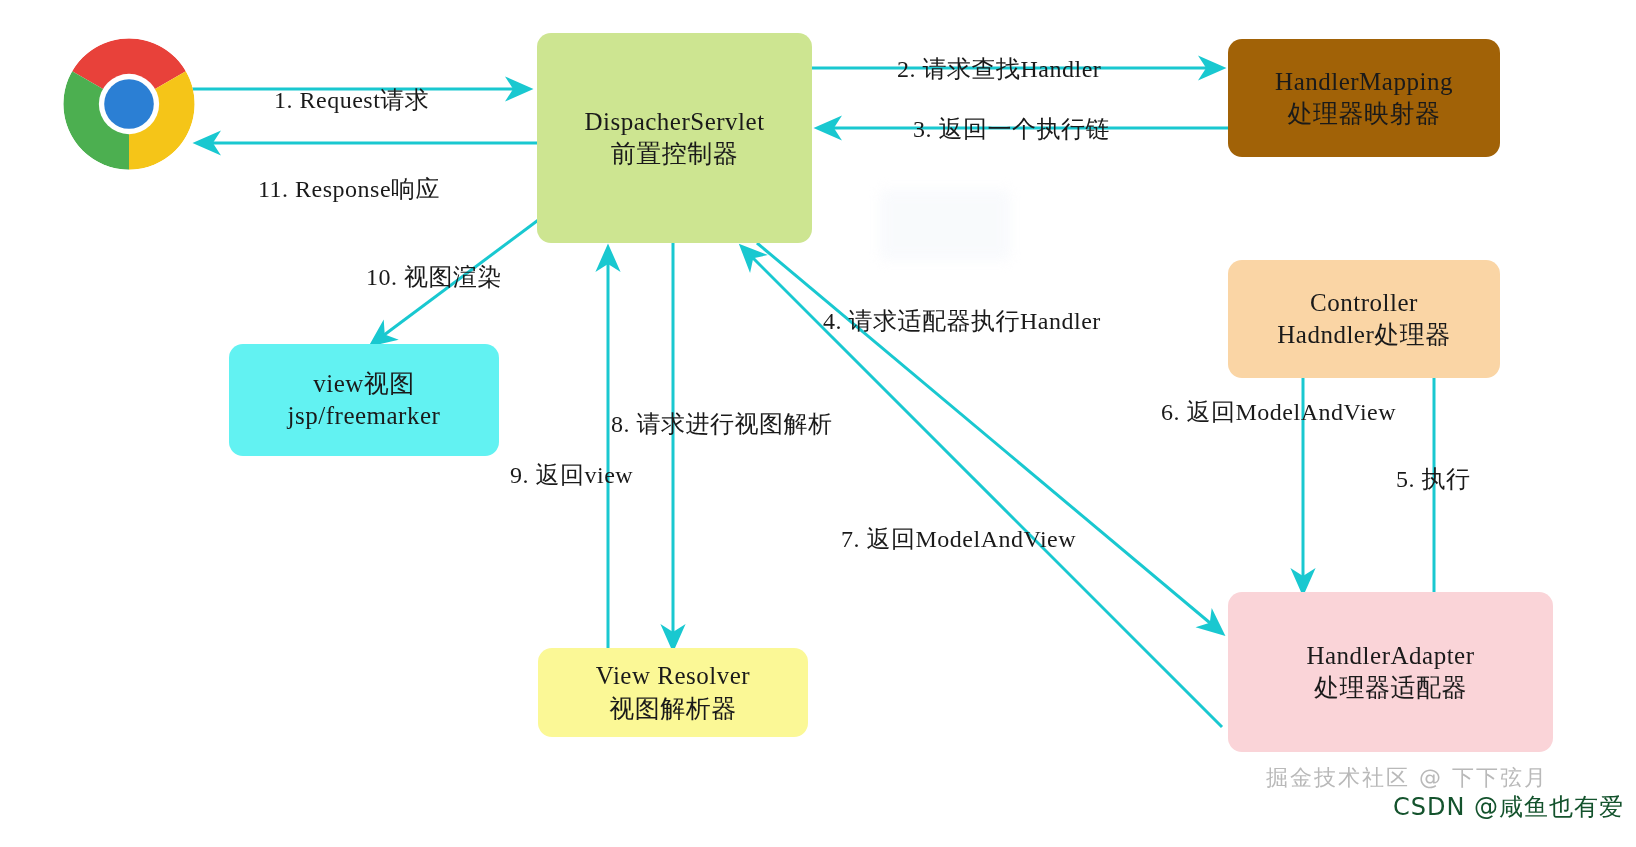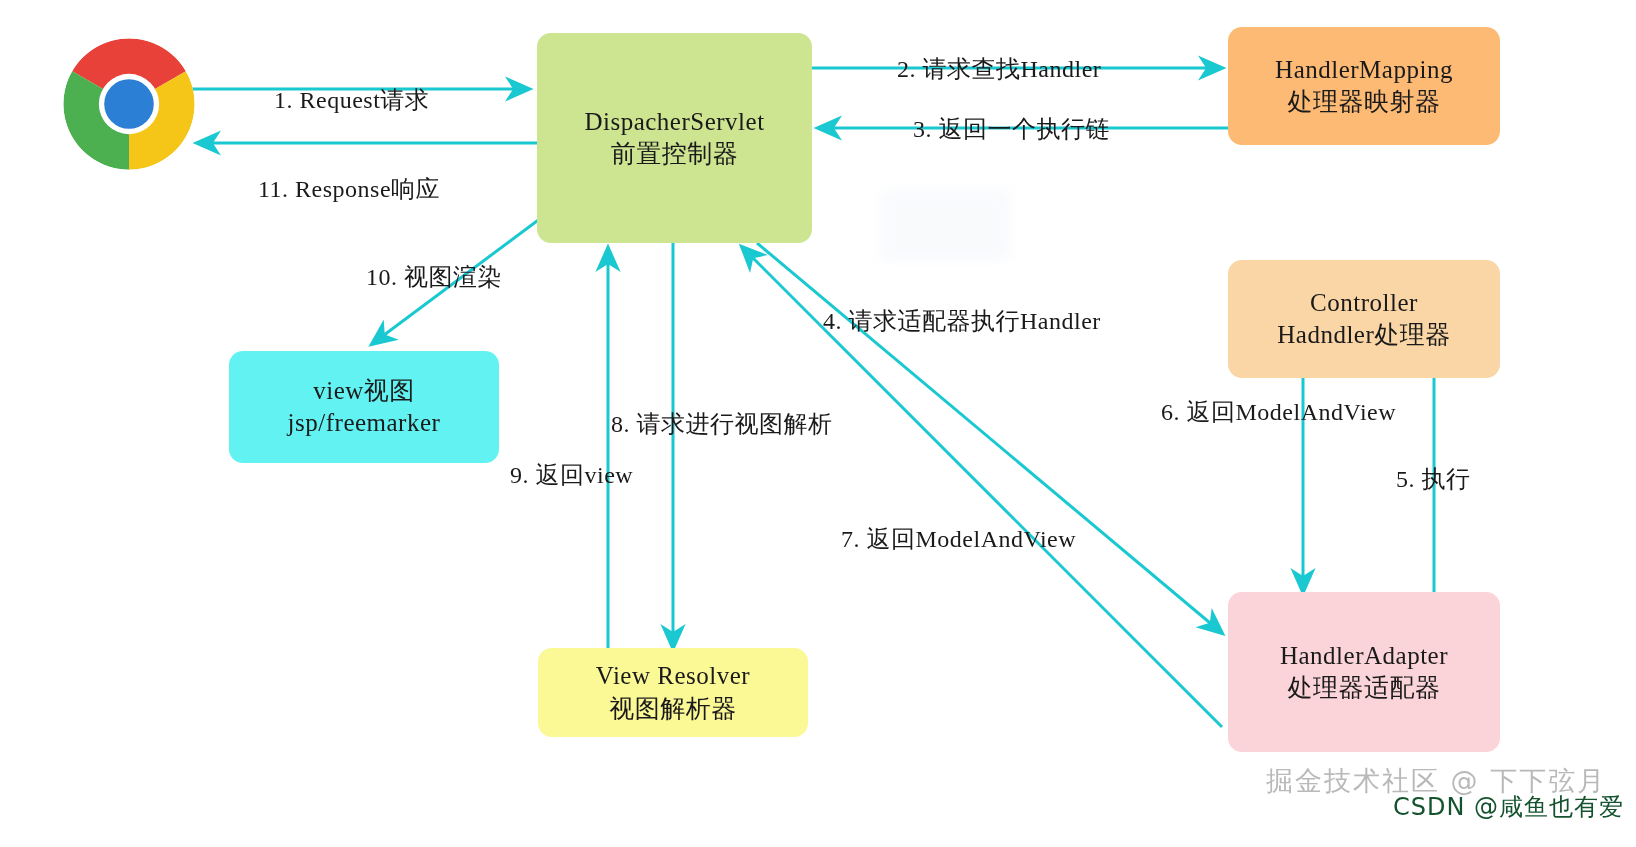--- a/index.html
+++ b/index.html
@@ -56,21 +56,21 @@
     z-index: 3;
   }
   .wm {
     position: absolute;
     white-space: nowrap;
     z-index: 5;
     font-family: "DejaVu Sans", "Liberation Sans", sans-serif;
   }
   .wm-jue {
     color: #b9b9b9;
-    font-size: 27px;
+    font-size: 22px;
     letter-spacing: 2px;
   }
   .wm-csdn {
     color: #14532d;
     font-size: 24px;
     letter-spacing: 1px;
   }
   .ghost {
     position: absolute;
     z-index: 0;
@@ -137,36 +137,36 @@
         <circle cx="50" cy="50" r="18.5" fill="#2b7fd4"></circle>
       </g>
     </svg>
   </div>
 
   <div class="node" style="left:537px; top:33px; width:275px; height:210px; background:#cde591;">
     <span class="l1">DispacherServlet</span>
     <span class="l2">前置控制器</span>
   </div>
 
-  <div class="node" style="left:1228px; top:27px; width:272px; height:118px; background:#fdba74;">
+  <div class="node" style="left:1228px; top:39px; width:272px; height:118px; background:#a16207;">
     <span class="l1">HandlerMapping</span>
     <span class="l2">处理器映射器</span>
   </div>
 
   <div class="node" style="left:1228px; top:221px; width:272px; height:118px; background:#fad5a5;margin-top:39px;">
     <span class="l1">Controller</span>
     <span class="l2">Hadndler处理器</span>
   </div>
 
-  <div class="node" style="left:1228px; top:592px; width:272px; height:160px; background:#fad4d8;">
+  <div class="node" style="left:1228px; top:592px; width:325px; height:160px; background:#fad4d8;">
     <span class="l1">HandlerAdapter</span>
     <span class="l2">处理器适配器</span>
   </div>
 
-  <div class="node" style="left:229px; top:344px; width:270px; height:112px; background:#62f2f2;margin-top:7px;">
+  <div class="node" style="left:229px; top:344px; width:270px; height:112px; background:#62f2f2;">
     <span class="l1">view视图</span>
     <span class="l2">jsp/freemarker</span>
   </div>
 
   <div class="node" style="left:538px; top:648px; width:270px; height:89px; background:#fbf896;">
     <span class="l1">View Resolver</span>
     <span class="l2">视图解析器</span>
   </div>
 
   <div class="edge-label" style="left:274px; top:84px;">1. Request请求</div>

